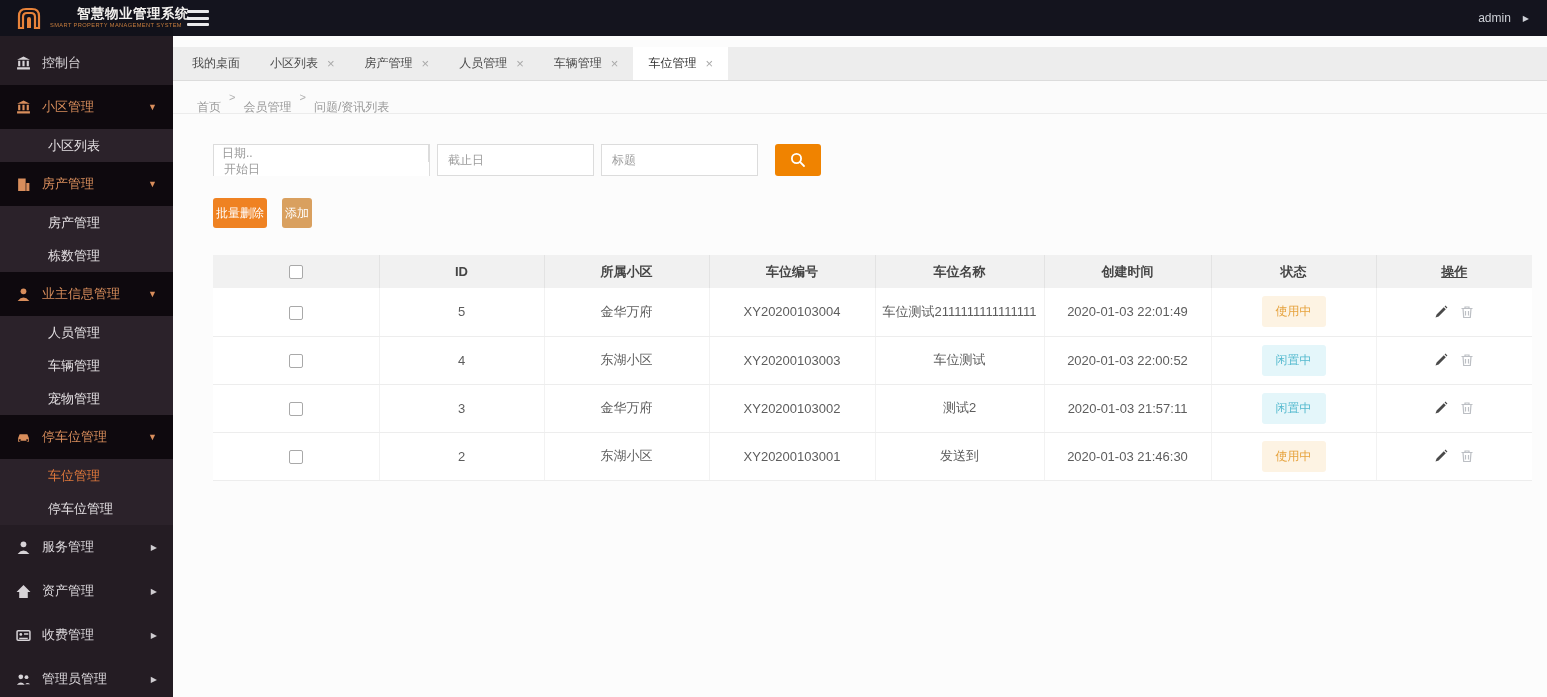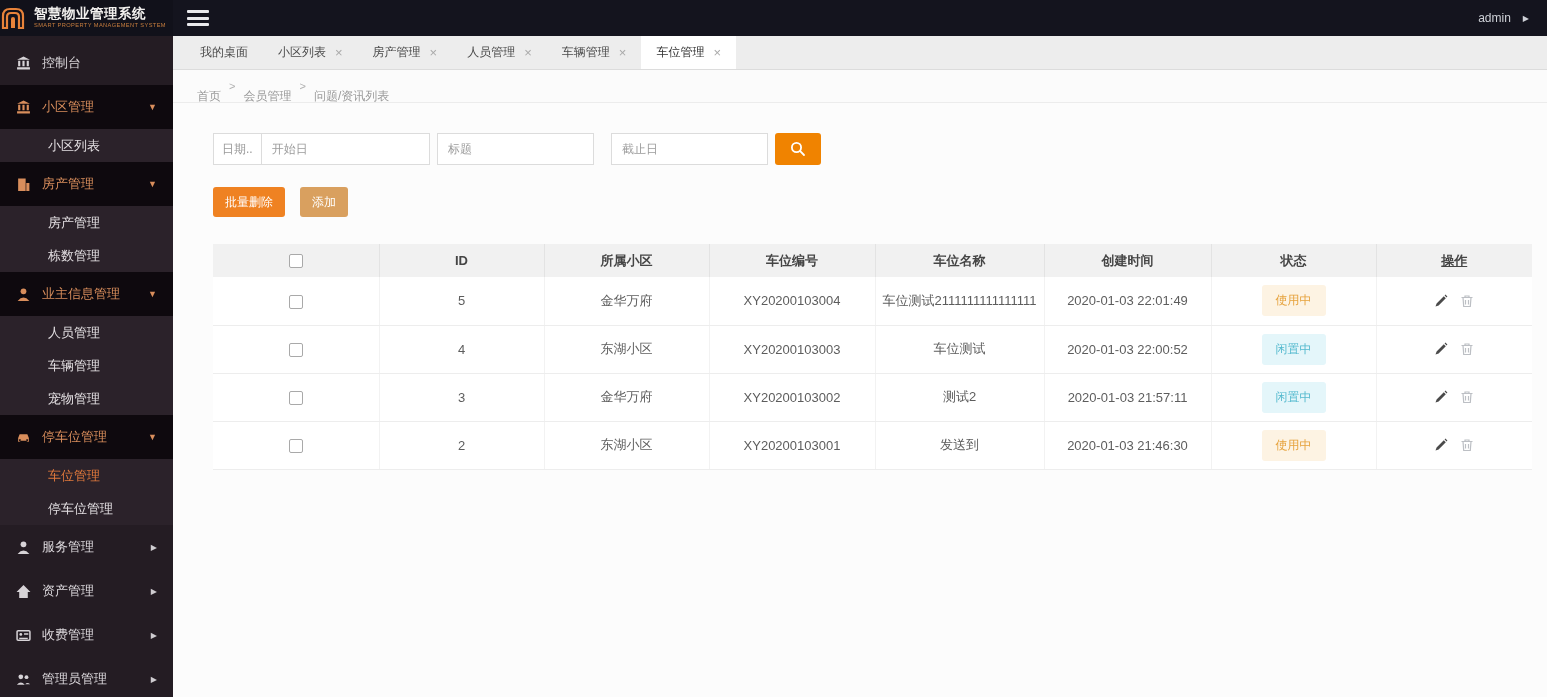--- a/index.html
+++ b/index.html
@@ -5,21 +5,21 @@
   * { margin:0; padding:0; box-sizing:border-box; }
   html,body { width:1547px; height:697px; }
   body {
     font-family:"Liberation Sans","DejaVu Sans",sans-serif;
     background:#fff; overflow:hidden; font-size:13px; color:#333;
   }
   .app { display:flex; flex-direction:column; width:100%; height:100%; }
 
   
   .topbar { height:36px; background:#14141e; display:flex; align-items:center; flex:0 0 auto; }
-  .logo { width:173px; height:100%; display:flex; align-items:center; padding-left:0; background:#11111a; }
+  .logo { width:173px; height:100%; display:flex; align-items:center; padding-left:16px; background:#11111a;text-align:right; }
   .logo-icon { width:26px; height:24px; margin-right:8px; flex:0 0 auto; }
   .logo-text-wrap { display:flex; flex-direction:column; line-height:1.1; }
   .logo-title { color:#f2f0ee; font-size:13.5px; font-weight:bold; letter-spacing:.5px; white-space:nowrap; }
   .logo-subtitle { color:#c87e3e; font-size:6px; letter-spacing:.4px; white-space:nowrap; transform:scale(.95); transform-origin:left; }
   .hamburger { margin-left:14px; width:22px; height:16px; display:flex; flex-direction:column; justify-content:space-between; cursor:pointer; }
   .hamburger span { display:block; height:3px; background:#e9e9ec; border-radius:1px; }
   .topbar-right { margin-left:auto; display:flex; align-items:center; padding-right:18px; }
   .admin-name { color:#cdd0d6; font-size:12px; margin-right:12px; cursor:pointer; }
   .admin-caret { color:#cdd0d6; font-size:8px; cursor:pointer; }
 
@@ -40,44 +40,44 @@
   .row-open .mi  { color:#d98e5c; }
   .row-open .caret { color:#d98e5c; }
   .submenu { background:#2b222a; }
   .sub-row { height:33px; display:flex; align-items:center; padding-left:48px; cursor:pointer; }
   .sub-row .lbl { font-size:13px; color:#e3dfe2; }
   .sub-row.active .lbl { color:#e0793c; }
 
   
   .main { flex:1 1 auto; display:flex; flex-direction:column; min-width:0; background:#fcfcfc; }
 
-  .tabbar { height:34px; background:#ededed; border-bottom:1px solid #dcdcdc; display:flex; align-items:stretch; padding-left:12px; flex:0 0 auto; }
+  .tabbar { height:34px; background:#ededed; border-bottom:1px solid #dcdcdc; display:flex; align-items:stretch; padding-left:4px; flex:0 0 auto;margin-top:11px; }
   .tab { display:flex; align-items:center; padding:0 15px; font-size:12px; color:#4a4a4a; cursor:pointer; white-space:nowrap; }
   .tab .close { margin-left:9px; color:#a9a9a9; font-size:13px; line-height:1; cursor:pointer; }
   .tab.active { background:#ffffff; color:#333; }
 
   .breadcrumb { height:33px; background:#fbfbfb; border-bottom:1px solid #ececec; display:flex; align-items:center; padding-left:24px; font-size:12px; color:#9a9a9a; flex:0 0 auto; }
   .breadcrumb .bc-item { cursor:pointer;margin-top:20px; }
   .breadcrumb .bc-sep { margin:0 8px; color:#b0b0b0; font-size:11px; }
 
   .content { flex:1 1 auto; padding:30px 15px 0 40px; overflow:hidden; }
 
   
   .filter-row { display:flex; align-items:center; }
-  .input-group { display:flex; align-items:stretch; border:1px solid #dcdcdc; background:#fff; height:32px; width:217px; margin-right:7px; }
+  .input-group { display:flex; align-items:stretch; border:1px solid #dcdcdc; background:#fff; height:32px; width:217px; margin-right:7px;flex-direction:column; }
   .input-group .prepend { display:flex; align-items:center; padding:0 8px; font-size:12px; color:#999; border-right:1px solid #dcdcdc; white-space:nowrap; background:#fff; }
   .input-group input { border:none; outline:none; flex:1; padding:0 10px; font-size:12px; color:#4d7c0f; min-width:0; font-family:inherit; }
   .txt-input { border:1px solid #dcdcdc; background:#fff; height:32px; width:157px; padding:0 10px; font-size:12px; color:#333; outline:none; margin-right:7px; font-family:inherit; }
   .txt-input.last { margin-right:17px; }
   .txt-input::placeholder, .input-group input::placeholder { color:#9c9c9c; }
   .search-btn { width:46px; height:32px; background:#f08300; border:none; border-radius:3px; cursor:pointer; display:flex; align-items:center; justify-content:center; }
 
   
   .btn-row { margin-top:22px; display:flex; }
-  .btn { height:30px; border:none; border-radius:3px; color:#fff; font-size:12px; padding:0 12px; cursor:pointer; font-family:inherit; }
+  .btn { height:30px; border:none; border-radius:3px; color:#fff; font-size:12px; padding:0 3px; cursor:pointer; font-family:inherit; }
   .btn-delete { background:#ef8222; margin-right:15px; }
   .btn-add { background:#d9a05f; }
 
   
   .grid { margin-top:27px; border-collapse:collapse; table-layout:fixed; width:1319px; background:#5eead4; }
   .grid th { height:33px; background:#f1f1f1; font-size:13px; font-weight:600; color:#454545; border-right:1px solid #e3e3e3; text-align:center; }
   .grid th:last-child { border-right:none;text-decoration:underline; }
   .grid td { height:48px; font-size:13px; color:#5d5d5d; text-align:center; border-right:1px solid #f2f2f2; border-bottom:1px solid #ededed; background:#fff; }
   .grid td:last-child { border-right:none; }
   .cb { display:inline-block; width:14px; height:14px; border:1px solid #a9a9a9; border-radius:2px; background:#fff; cursor:pointer; vertical-align:middle; }
@@ -265,22 +265,22 @@
         <span class="bc-item">问题/资讯列表</span>
       </div>
 
       <div class="content">
 
         <div class="filter-row">
           <div class="input-group">
             <span class="prepend">日期..</span>
             <input type="text" placeholder="开始日" style="">
           </div>
+          <input class="txt-input" type="text" placeholder="截止日" style="">
           <input class="txt-input last" type="text" placeholder="标题" style="">
-          <input class="txt-input" type="text" placeholder="截止日" style="">
           <button class="search-btn">
             <svg width="16" height="16" viewBox="0 0 16 16">
               <circle cx="6.5" cy="6.5" r="4.6" fill="none" stroke="#fff" stroke-width="1.8"></circle>
               <line x1="10.2" y1="10.2" x2="14" y2="14" stroke="#fff" stroke-width="1.8" stroke-linecap="round"></line>
             </svg>
           </button>
         </div>
 
         <div class="btn-row">
           <button class="btn btn-delete">批量删除</button>

